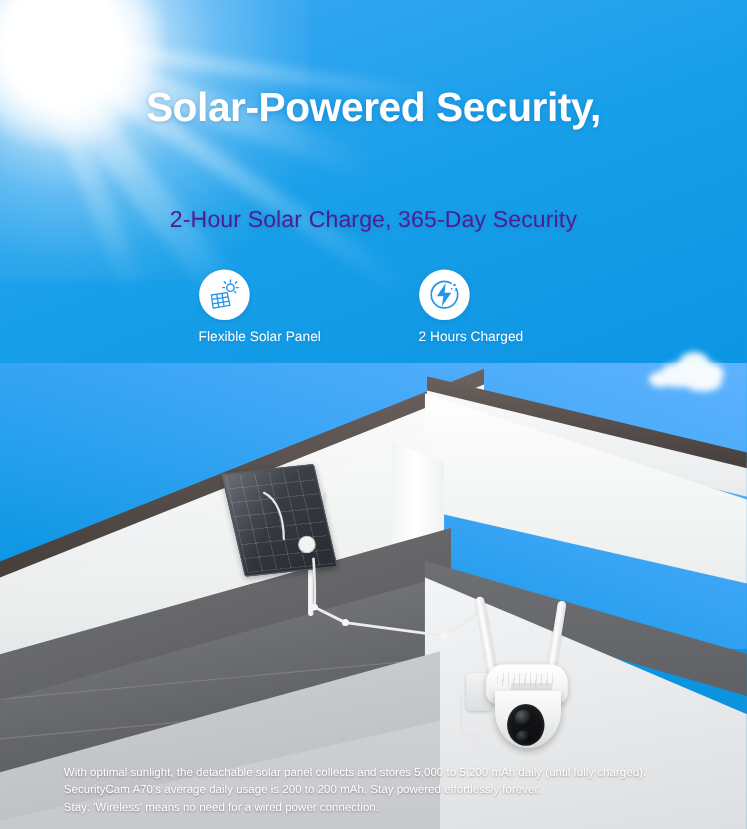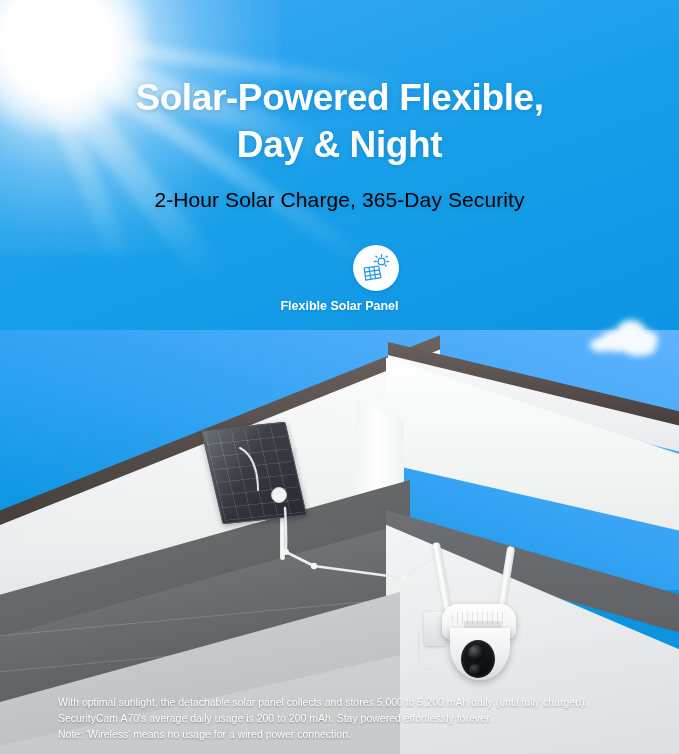--- a/index.html
+++ b/index.html
@@ -40,28 +40,28 @@
   .r5{width:250px;height:22px;transform:rotate(68deg);}
   .cloud{position:absolute;filter:blur(3px);opacity:.95;}
   .cloud i{position:absolute;background:#ffffff;border-radius:50%;display:block;}
 
   
   .headline{position:absolute;left:0;right:0;top:74px;text-align:center;
     color:#ffffff;font-size:37px;line-height:47px;font-weight:bold;
     letter-spacing:-.4px;
     text-shadow:0 1px 5px rgba(10,80,140,.28);}
   .subhead{position:absolute;left:0;right:0;top:186px;text-align:center;
-    color:#000000;font-size:21px;line-height:28px;font-weight:normal;
+    color:#4c1d95;font-size:21px;line-height:28px;font-weight:normal;
     letter-spacing:.1px;
     text-shadow:0 1px 4px rgba(10,80,140,.22);}
 
   
   .features{position:absolute;left:0;right:0;top:245px;
     display:flex;justify-content:center;gap:82px;}
-  .feature{width:118px;display:flex;flex-direction:column;align-items:flex-end;font-weight:bold;}
+  .feature{width:118px;display:flex;flex-direction:column;align-items:flex-start;}
   .ficon{width:46px;height:46px;border-radius:50%;background:#ffffff;
     display:flex;align-items:center;justify-content:center;
     box-shadow:0 1px 4px rgba(0,60,110,.18);}
   .flabel{margin-top:8px;color:#ffffff;font-size:12.5px;line-height:15px;
     white-space:nowrap;text-shadow:0 1px 3px rgba(10,80,140,.25);}
 
   
   .photo{position:absolute;left:0;top:330px;width:679px;height:424px;overflow:hidden;}
   .b-layer{position:absolute;}
 
@@ -221,22 +221,21 @@
 
   <div class="cloud" style="left:586px;top:312px;width:80px;height:50px;">
     <i style="left:14px;top:18px;width:34px;height:22px;"></i>
     <i style="left:30px;top:8px;width:30px;height:26px;"></i>
     <i style="left:46px;top:18px;width:26px;height:20px;"></i>
     <i style="left:4px;top:26px;width:22px;height:14px;"></i>
     <i style="left:36px;top:28px;width:34px;height:16px;"></i>
   </div>
 
   <div class="headline">
-    <div>Solar-Powered Flexible,</div>
-    <div>Day &amp; Night</div>
+    <div>Solar-Powered Security,</div>
   </div>
   <div class="subhead">2-Hour Solar Charge, 365-Day Security</div>
 
   <div class="features">
 
     <div class="feature">
       <div class="ficon">
         <svg width="30" height="30" viewBox="0 0 30 30">
           <g stroke="#2196e8" stroke-width="1.3" fill="none" stroke-linecap="round">
             <circle cx="20.5" cy="8.5" r="3.4"></circle>
@@ -252,20 +251,32 @@
             <line x1="3.8" y1="19.2" x2="18.6" y2="16.9"></line>
             <line x1="4.3" y1="23.2" x2="19.3" y2="20.8"></line>
             <line x1="8.0" y1="14.4" x2="9.9" y2="26.4"></line>
             <line x1="12.8" y1="13.7" x2="14.7" y2="25.6"></line>
           </g>
         </svg>
       </div>
       <div class="flabel">Flexible Solar Panel</div>
     </div>
 
+    <div class="feature">
+      <div class="ficon">
+        <svg width="30" height="30" viewBox="0 0 30 30">
+          <path d="M25.6 9.2 A12 12 0 1 1 21.2 4.6" stroke="#2196e8" stroke-width="1.5" fill="none" stroke-linecap="round"></path>
+          <path d="M16.2 4.2 L8.2 16.4 L14.1 16.4 L12.6 25.6 L21.2 13.2 L15.1 13.2 Z" fill="#2196e8"></path>
+          <circle cx="24.2" cy="6.1" r="1.15" fill="#2196e8"></circle>
+          <circle cx="21.6" cy="9.6" r=".8" fill="#2196e8"></circle>
+          <circle cx="24.8" cy="11.2" r=".65" fill="#2196e8"></circle>
+        </svg>
+      </div>
+      <div class="flabel">2 Hours Charged</div>
+    </div>
 
 
   </div>
 
   <div class="photo">
 
     <div class="b-layer wall-upper"></div>
     <div class="b-layer mount-plate"></div>
 
     <div class="b-layer roof-left"></div>
@@ -320,16 +331,16 @@
     </div>
     <div class="cam-head"></div>
     <div class="cam-lens-ring"></div>
     <div class="cam-lens"></div>
     <div class="cam-lens2"></div>
   </div>
 
   <div class="footer">
     <div>With optimal sunlight, the detachable solar panel collects and stores 5,000 to 5,200 mAh daily (until fully charged).</div>
     <div>SecurityCam A70's average daily usage is 200 to 200 mAh. Stay powered effortlessly forever.</div>
-    <div>Note: 'Wireless' means no usage for a wired power connection.</div>
+    <div>Stay: 'Wireless' means no need for a wired power connection.</div>
   </div>
 
 </div>
 
 </body></html>

